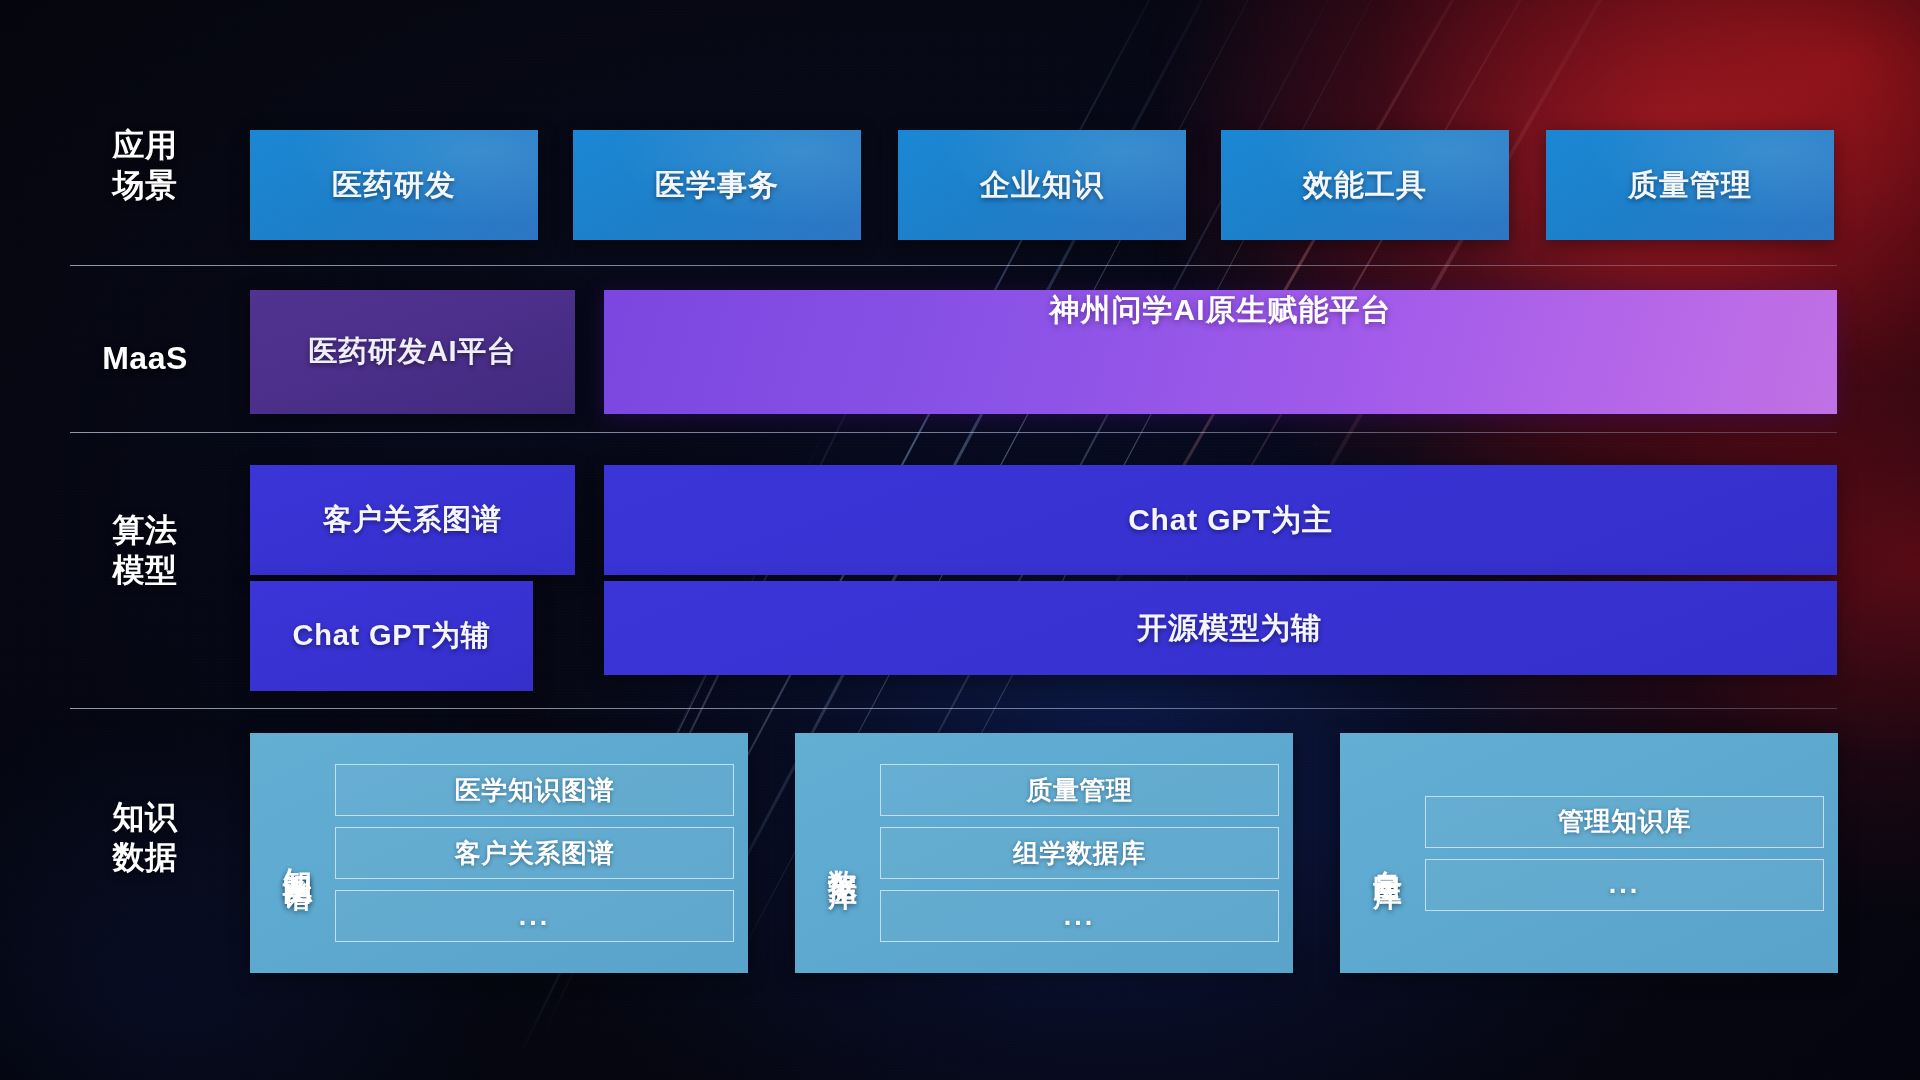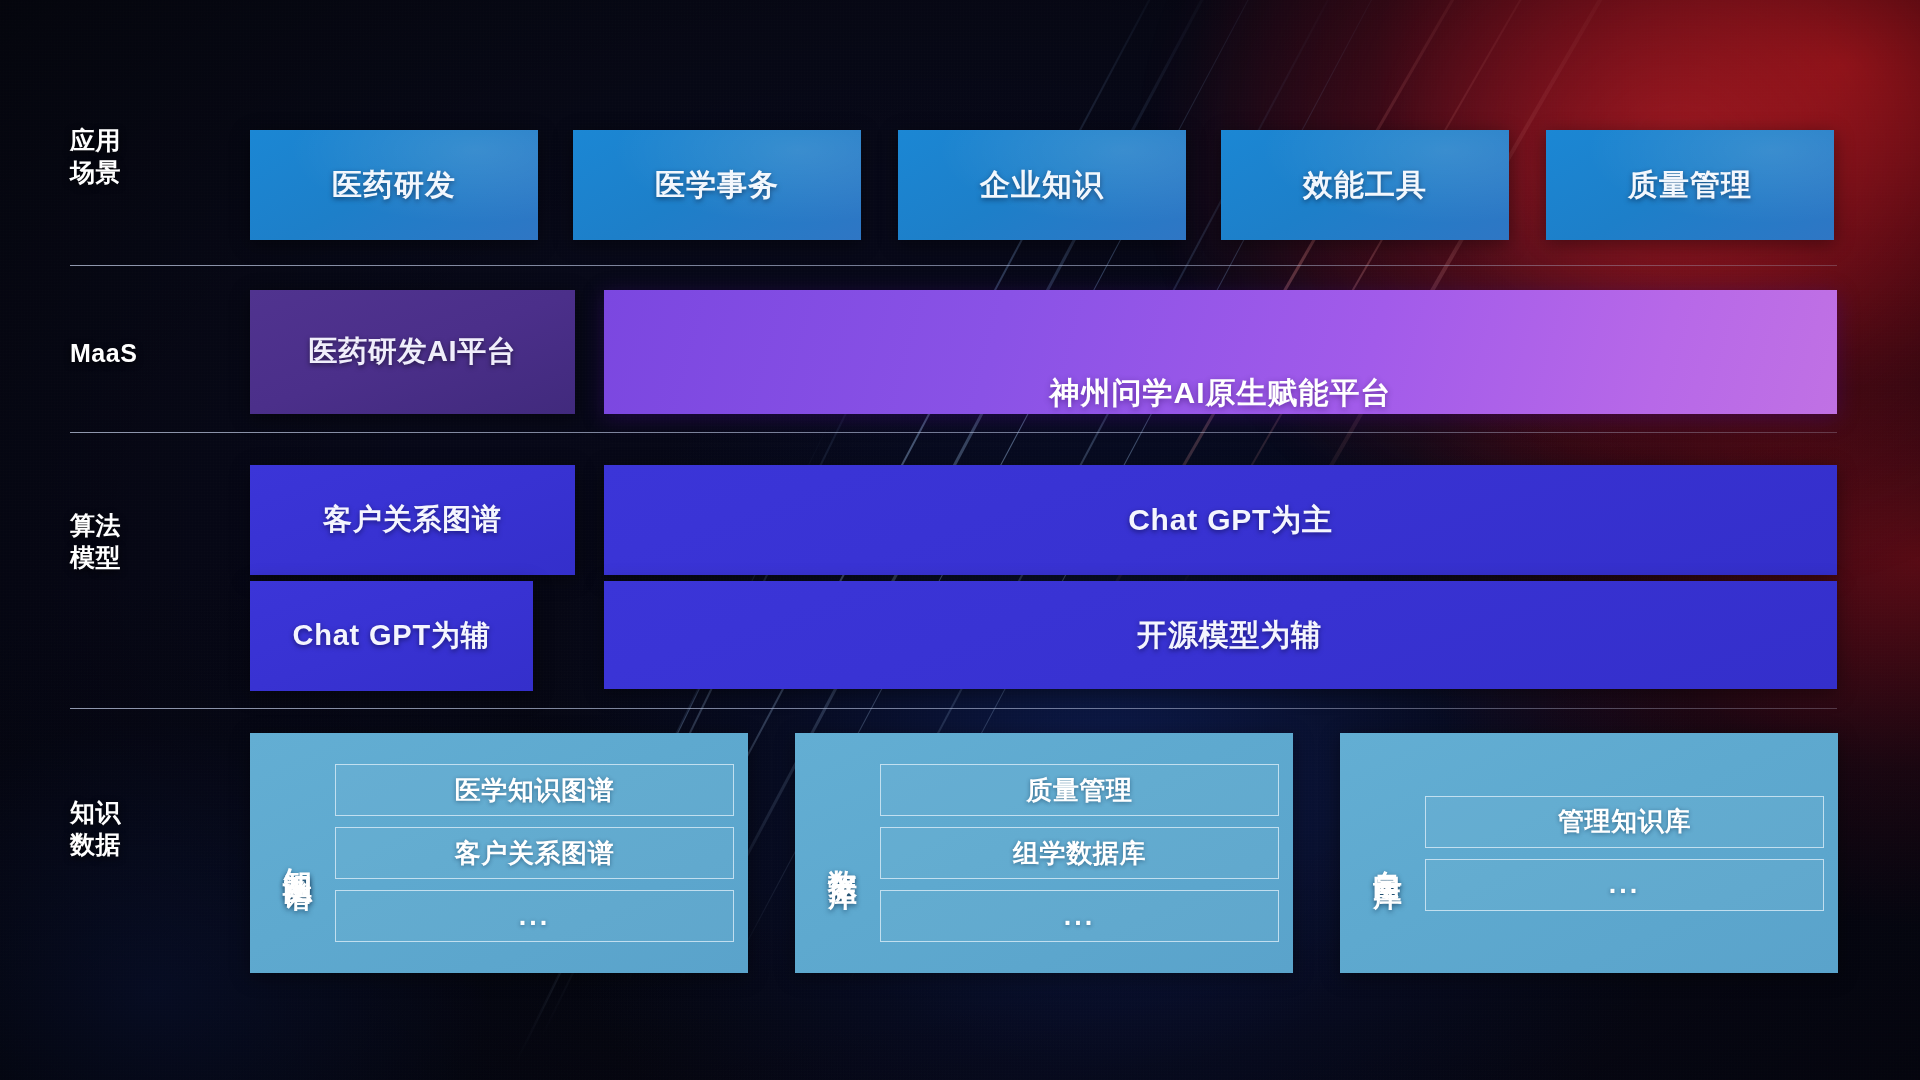--- a/index.html
+++ b/index.html
@@ -48,22 +48,23 @@
   }
 
   
   .stage { position:absolute; left:0; top:0; width:1920px; height:1080px; }
 
   .row { position:absolute; }
   .row-label {
     position:absolute;
     color:#ffffff;
     font-weight:700;
-    font-size:25px;
+    font-size:32px;
     line-height:1.26;
+    text-align:center;
     letter-spacing:0.5px;
     text-shadow:0 2px 7px rgba(0,0,0,0.8);
     white-space:pre-line;
     width:150px;
   }
   .divider {
     position:absolute;
     height:1px;
     background:linear-gradient(to right, rgba(190,200,225,0.75) 0%, rgba(175,185,215,0.62) 55%, rgba(160,150,170,0.35) 100%);
   }
@@ -90,21 +91,21 @@
     position:absolute;
     background:linear-gradient(160deg,#50338f 0%,#4b2f8a 50%,#412a7d 100%);
     display:flex; align-items:center; justify-content:center;
     color:#f0eefb; font-size:29px; font-weight:700; letter-spacing:0.6px;
     text-shadow:0 2px 5px rgba(0,0,0,0.5);
     box-shadow:0 4px 18px rgba(0,0,0,0.4);
   }
   .maas-right {
     position:absolute;
     background:linear-gradient(105deg,#7b47e0 0%,#8a52e6 32%,#a25bea 62%,#b768e8 85%,#c071e4 100%);
-    display:flex; align-items:flex-end; justify-content:center;
+    display:flex; align-items:flex-start; justify-content:center;
     color:#ffffff; font-size:30px; font-weight:700; letter-spacing:1px;
     text-shadow:0 2px 6px rgba(40,0,80,0.45);
     box-shadow:0 4px 20px rgba(60,10,120,0.45);
   }
 
   
   .algo-box {
     position:absolute;
     background:linear-gradient(160deg,#3b35d8 0%,#3832d2 50%,#342fcb 100%);
     display:flex; align-items:center; justify-content:center;
@@ -210,21 +211,21 @@
     <div class="algo-box algo-left" style="left:250px; top:465px; width:325px; height:110px;">
       <span>客户关系图谱</span>
     </div>
     <div class="algo-box algo-right" style="left:604px; top:465px; width:1233px; height:110px;padding-left:20px;">
       <span>Chat GPT为主</span>
     </div>
 
     <div class="algo-box algo-left" style="left:250px; top:581px; width:283px; height:110px;">
       <span>Chat GPT为辅</span>
     </div>
-    <div class="algo-box algo-right" style="left:604px; top:581px; width:1233px; height:108px;padding-left:18px;">
+    <div class="algo-box algo-right" style="left:604px; top:581px; width:1233px; height:94px;padding-left:18px;">
       <span>开源模型为辅</span>
     </div>
   </div>
 
   <div class="divider" style="left:70px; top:708px; width:1767px;"></div>
 
   <div class="row">
     <div class="row-label" style="left:70px; top:797px;">知识
 数据</div>
 

